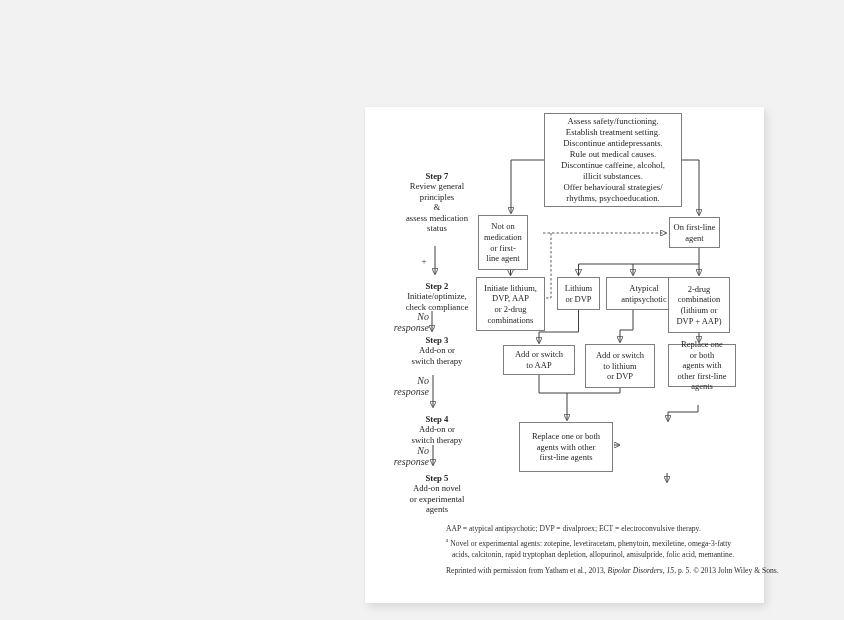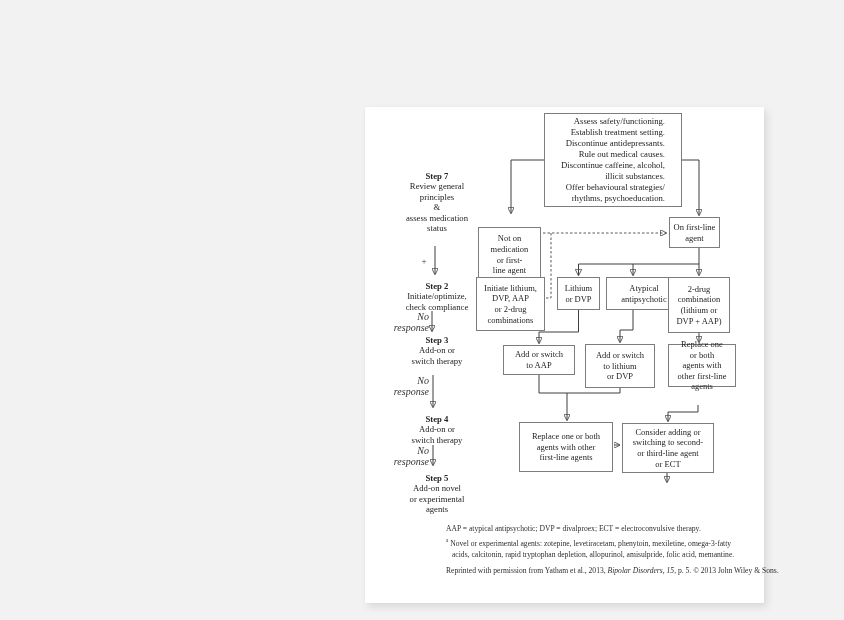--- a/index.html
+++ b/index.html
@@ -18,21 +18,21 @@
   svg.connectors{position:absolute;left:0;top:0;width:399px;height:496px;overflow:visible;}
   svg.connectors path{fill:none;stroke:#3f3f3f;stroke-width:1;}
   svg.connectors path.dash{stroke:#5a5a5a;stroke-dasharray:2.5 2;}
   .box{
     position:absolute;border:1px solid #7d7d7d;background:#fff;
     display:flex;align-items:center;justify-content:center;
     text-align:center;white-space:pre-line;
     font-size:8.5px;line-height:1.24;color:#242424;
     box-sizing:border-box;padding:1px;
   }
-  .box.big{font-size:8.7px;line-height:1.26;text-align:right;}
+  .box.big{font-size:8.7px;line-height:1.26;}
   .step{
     position:absolute;left:8px;width:128px;text-align:center;
     color:#242424;font-size:8.7px;line-height:1.2;
   }
   .step .t{font-weight:bold;}
   .step .l{white-space:pre-line;}
   .plus{position:absolute;left:52px;top:149px;width:14px;text-align:center;font-size:9px;color:#333;}
   .noresp{
     position:absolute;left:2px;width:62px;text-align:right;
     font-style:italic;font-size:10px;line-height:1.12;
@@ -125,21 +125,21 @@
 
       <div class="box big" style="left:179px;top:6px;width:138px;height:94px">Assess safety/functioning.
 Establish treatment setting.
 Discontinue antidepressants.
 Rule out medical causes.
 Discontinue caffeine, alcohol,
 illicit substances.
 Offer behavioural strategies/
 rhythms, psychoeducation.</div>
 
-      <div class="box" style="left:113px;top:120px;width:63px;height:55px">Not on
+      <div class="box" style="left:113px;top:108px;width:50px;height:55px">Not on
 medication
 or first-
 line agent</div>
 
       <div class="box" style="left:304px;top:110px;width:51px;height:31px">On first-line
 agent</div>
 
       <div class="box" style="left:111px;top:170px;width:69px;height:54px">Initiate lithium,
 DVP, AAP
 or 2-drug
@@ -166,24 +166,20 @@
       <div class="box" style="left:303px;top:237px;width:68px;height:43px">Replace one
 or both
 agents with
 other first-line
 agents</div>
 
       <div class="box" style="left:154px;top:315px;width:94px;height:50px">Replace one or both
 agents with other
 first-line agents</div>
 
-      <div class="box" style="left:257px;top:316px;width:92px;height:50px">Consider adding or
-switching to second-
-or third-line agent
-or ECT</div>
 
 
       <div class="fn" style="top:416px">AAP = atypical antipsychotic; DVP = divalproex; ECT = electroconvulsive therapy.</div>
 
       <div class="fn hang" style="top:430px">
         <sup>a</sup> <span class="prelines">Novel or experimental agents: zotepine, levetiracetam, phenytoin, mexiletine, omega-3-fatty
 acids, calcitonin, rapid tryptophan depletion, allopurinol, amisulpride, folic acid, memantine.</span>
       </div>
 
       <div class="fn cit" style="top:458px">

